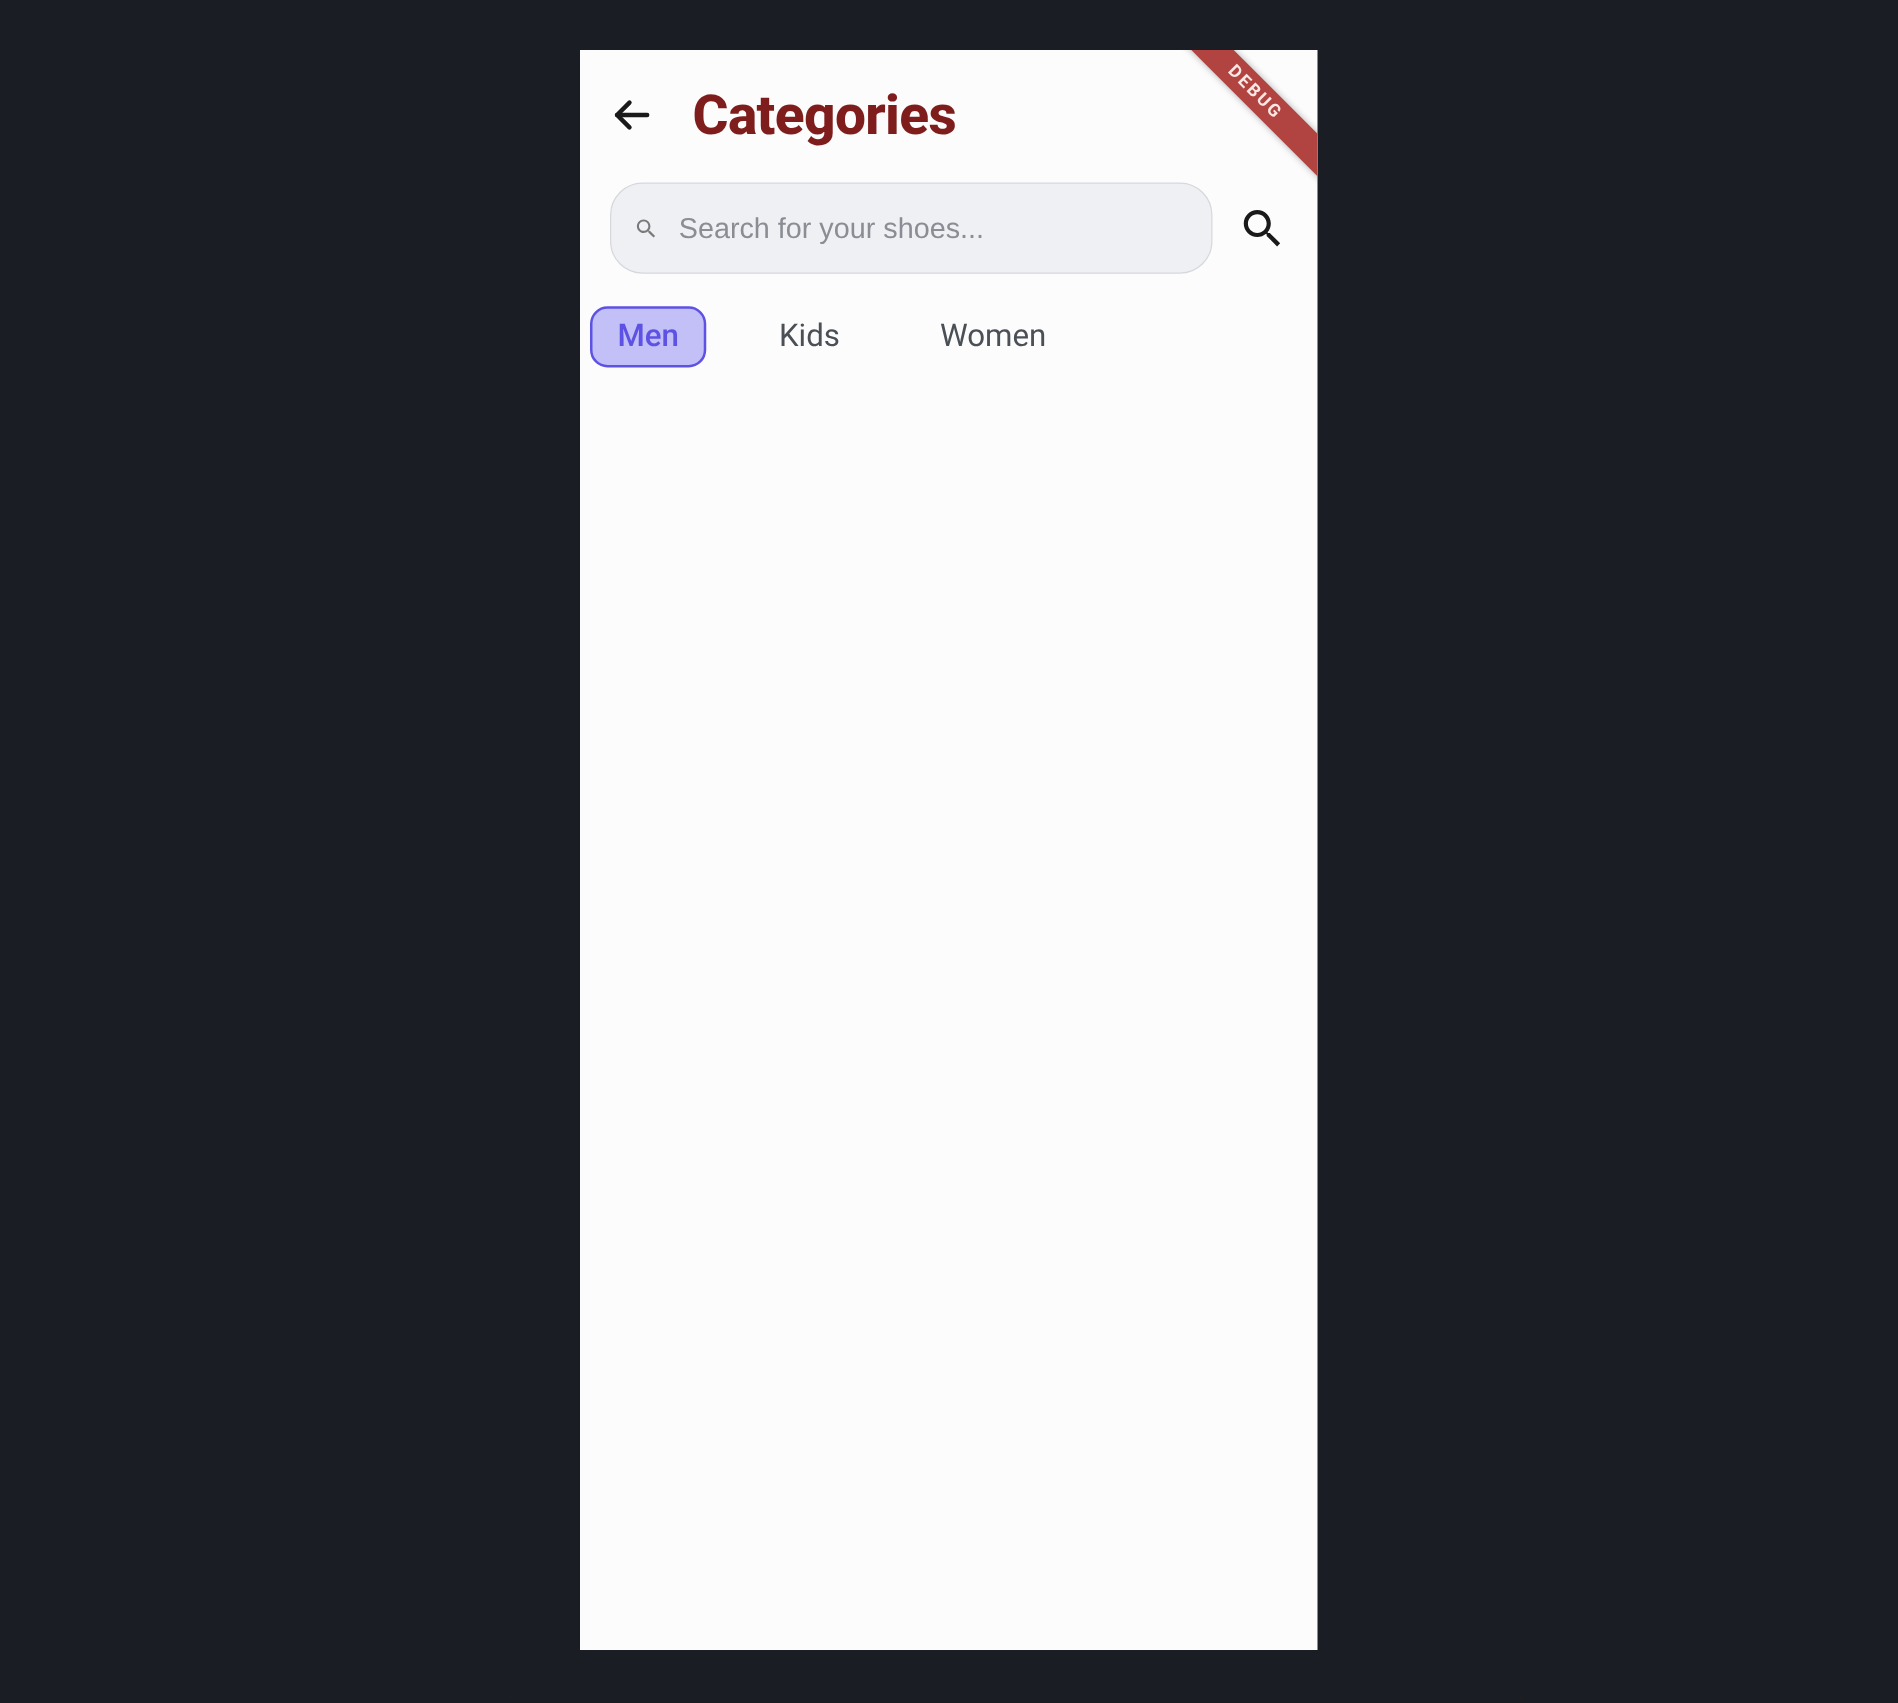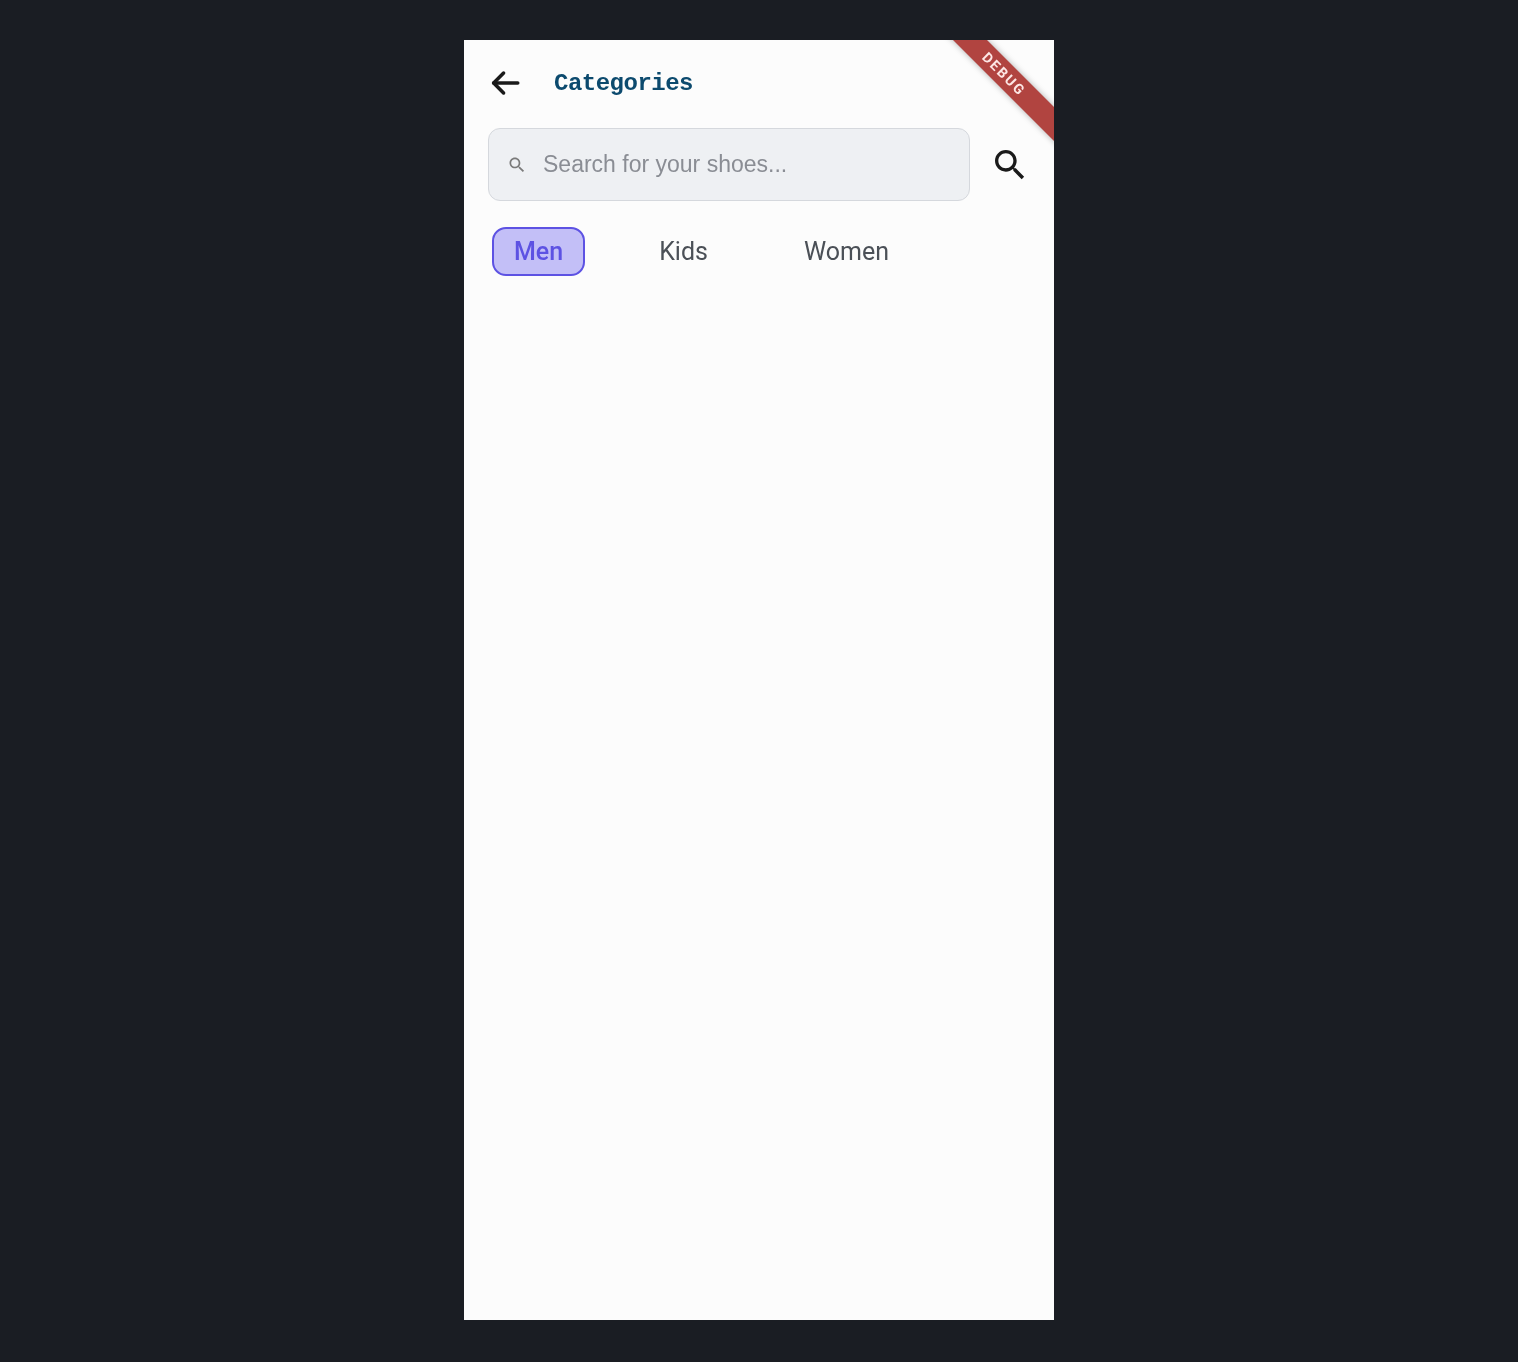--- a/index.html
+++ b/index.html
@@ -65,41 +65,40 @@
       align-items: center;
       justify-content: center;
     }
     
     .back-button svg {
       width: 34px;
       height: 34px;
     }
     
     .page-title {
-      font-size: 24px;
+      font-size: 44px;
       font-weight: 800;
-      color: #0c4a6e;
+      color: #7f1d1d;
       letter-spacing: -0.5px;
-      font-family: Liberation Mono, monospace;
     }
     
     .search-row {
       display: flex;
       align-items: center;
       padding: 12px 24px;
       gap: 20px;
     }
     
     .search-box {
       flex: 1;
       display: flex;
       align-items: center;
       background-color: #eef0f3;
       border: 1px solid #d5d8dd;
-      border-radius: 12px;
+      border-radius: 26px;
       padding: 22px 18px;
       gap: 16px;
     }
     
     .search-box-icon {
       display: flex;
       align-items: center;
     }
     
     .search-box-icon svg {
@@ -130,22 +129,22 @@
     
     .search-button svg {
       width: 40px;
       height: 40px;
       fill: #1a1a1a;
     }
     
     .tabs-row {
       display: flex;
       align-items: center;
-      padding: 14px 28px;
-      gap: 52px;
+      padding: 14px 8px;
+      gap: 36px;
     }
     
     .tab {
       font-size: 25px;
       color: #4b5057;
       cursor: pointer;
       padding: 10px 22px;
       border-radius: 14px;
     }
     

